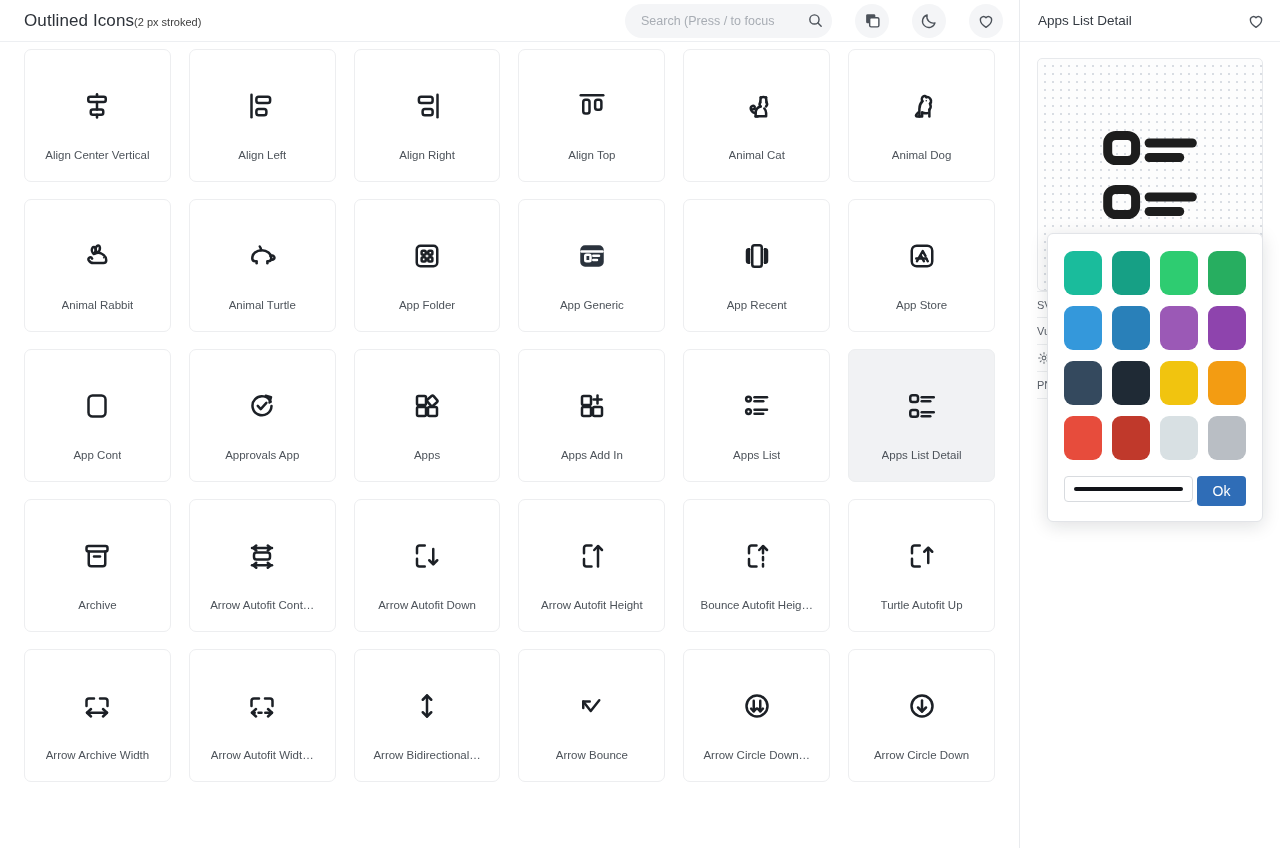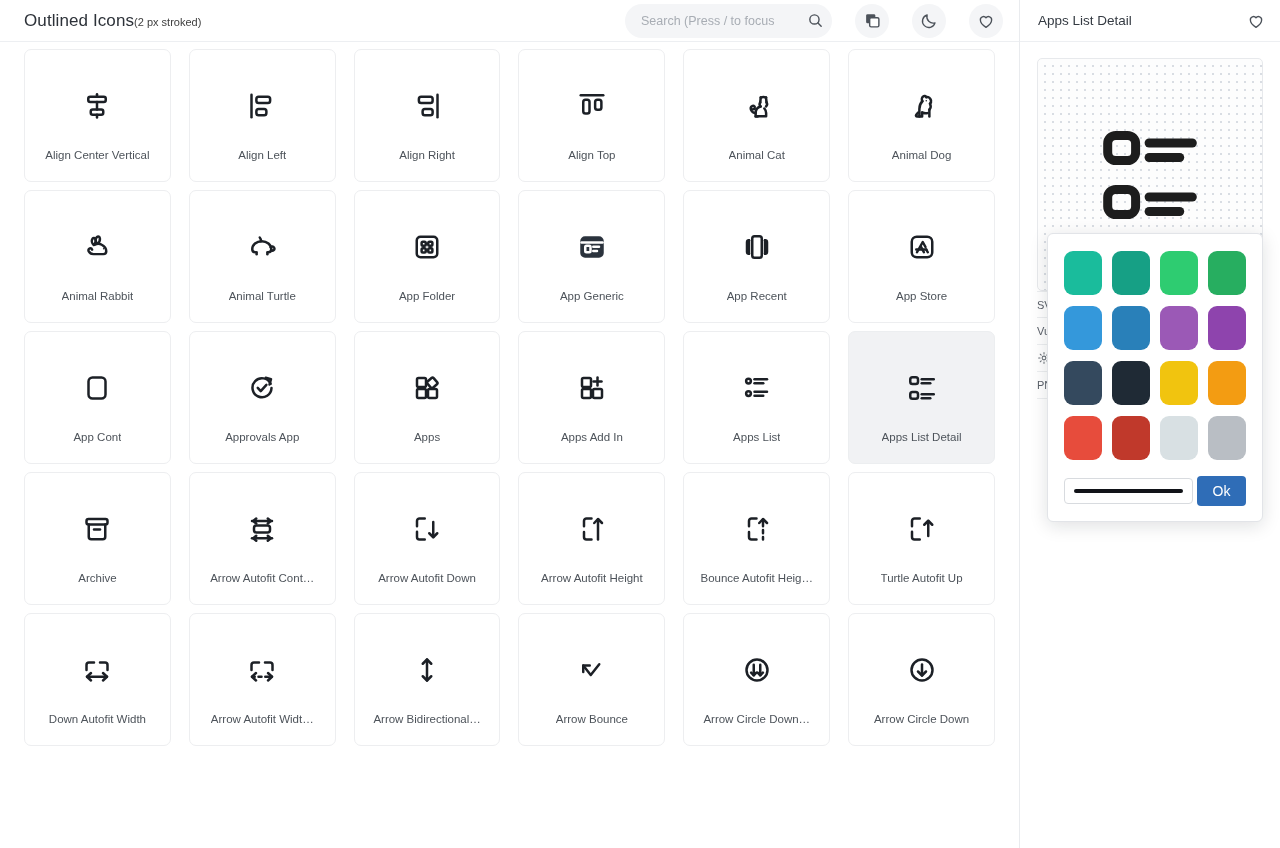--- a/index.html
+++ b/index.html
@@ -55,21 +55,21 @@
     background: #f4f5f7; border: 0; cursor: pointer;
     display: flex; align-items: center; justify-content: center;
   }
   .ic { display: block; }
 
   
   .grid-scroll { flex: 1; overflow: hidden; padding: 0 24px; }
   .grid {
     display: grid;
     grid-template-columns: repeat(6, 1fr);
-    gap: 8px 18px;
+    gap: 17px 18px;
     padding-top: 7px;
   }
   .cell {
     height: 133px;
     background: #ffffff;
     border: 1px solid #edeef0;
     border-radius: 7px;
     display: flex; flex-direction: column;
     align-items: center; justify-content: center;
     cursor: pointer;
@@ -149,21 +149,21 @@
     display: grid;
     grid-template-columns: repeat(4, 1fr);
     gap: 11px 10px;
   }
   .swatch {
     width: 100%; height: 44px;
     border-radius: 9px; border: 0;
     cursor: pointer; padding: 0;
   }
   .popup-foot {
-    display: flex; align-items: center; gap: 4px;
+    display: flex; gap: 4px;
     margin-top: 16px;
   }
   .color-slider {
     flex: 1; height: 26px;
     border: 1px solid #d8dbdf; border-radius: 4px;
     background: #ffffff;
     display: flex; align-items: center; justify-content: center;
     cursor: pointer;
   }
   .color-slider-bar {
@@ -508,21 +508,21 @@
           <div class="cell">
             <div class="cell-icon">
               <svg width="30" height="30" viewBox="0 0 24 24" fill="none" stroke="#1c2026" stroke-width="2" stroke-linecap="round" stroke-linejoin="round">
                 <path d="M9.6 6H5.6a2 2 0 0 0-2 2v4"></path>
                 <path d="M14.4 6h4a2 2 0 0 1 2 2v4"></path>
                 <path d="M4 17.4h16"></path>
                 <path d="M7.2 14.4 4 17.4l3.2 3"></path>
                 <path d="M16.8 14.4l3.2 3-3.2 3"></path>
               </svg>
             </div>
-            <div class="cell-label">Down Autofit Width</div>
+            <div class="cell-label">Arrow Archive Width</div>
           </div>
           <div class="cell">
             <div class="cell-icon">
               <svg width="30" height="30" viewBox="0 0 24 24" fill="none" stroke="#1c2026" stroke-width="2" stroke-linecap="round" stroke-linejoin="round">
                 <path d="M9.6 6H5.6a2 2 0 0 0-2 2v4"></path>
                 <path d="M14.4 6h4a2 2 0 0 1 2 2v4"></path>
                 <path d="M4 17.4h2.2"></path>
                 <path d="M9.2 17.4h2.4"></path>
                 <path d="M14.6 17.4H20"></path>
                 <path d="M7.2 14.4 4 17.4l3.2 3"></path>

